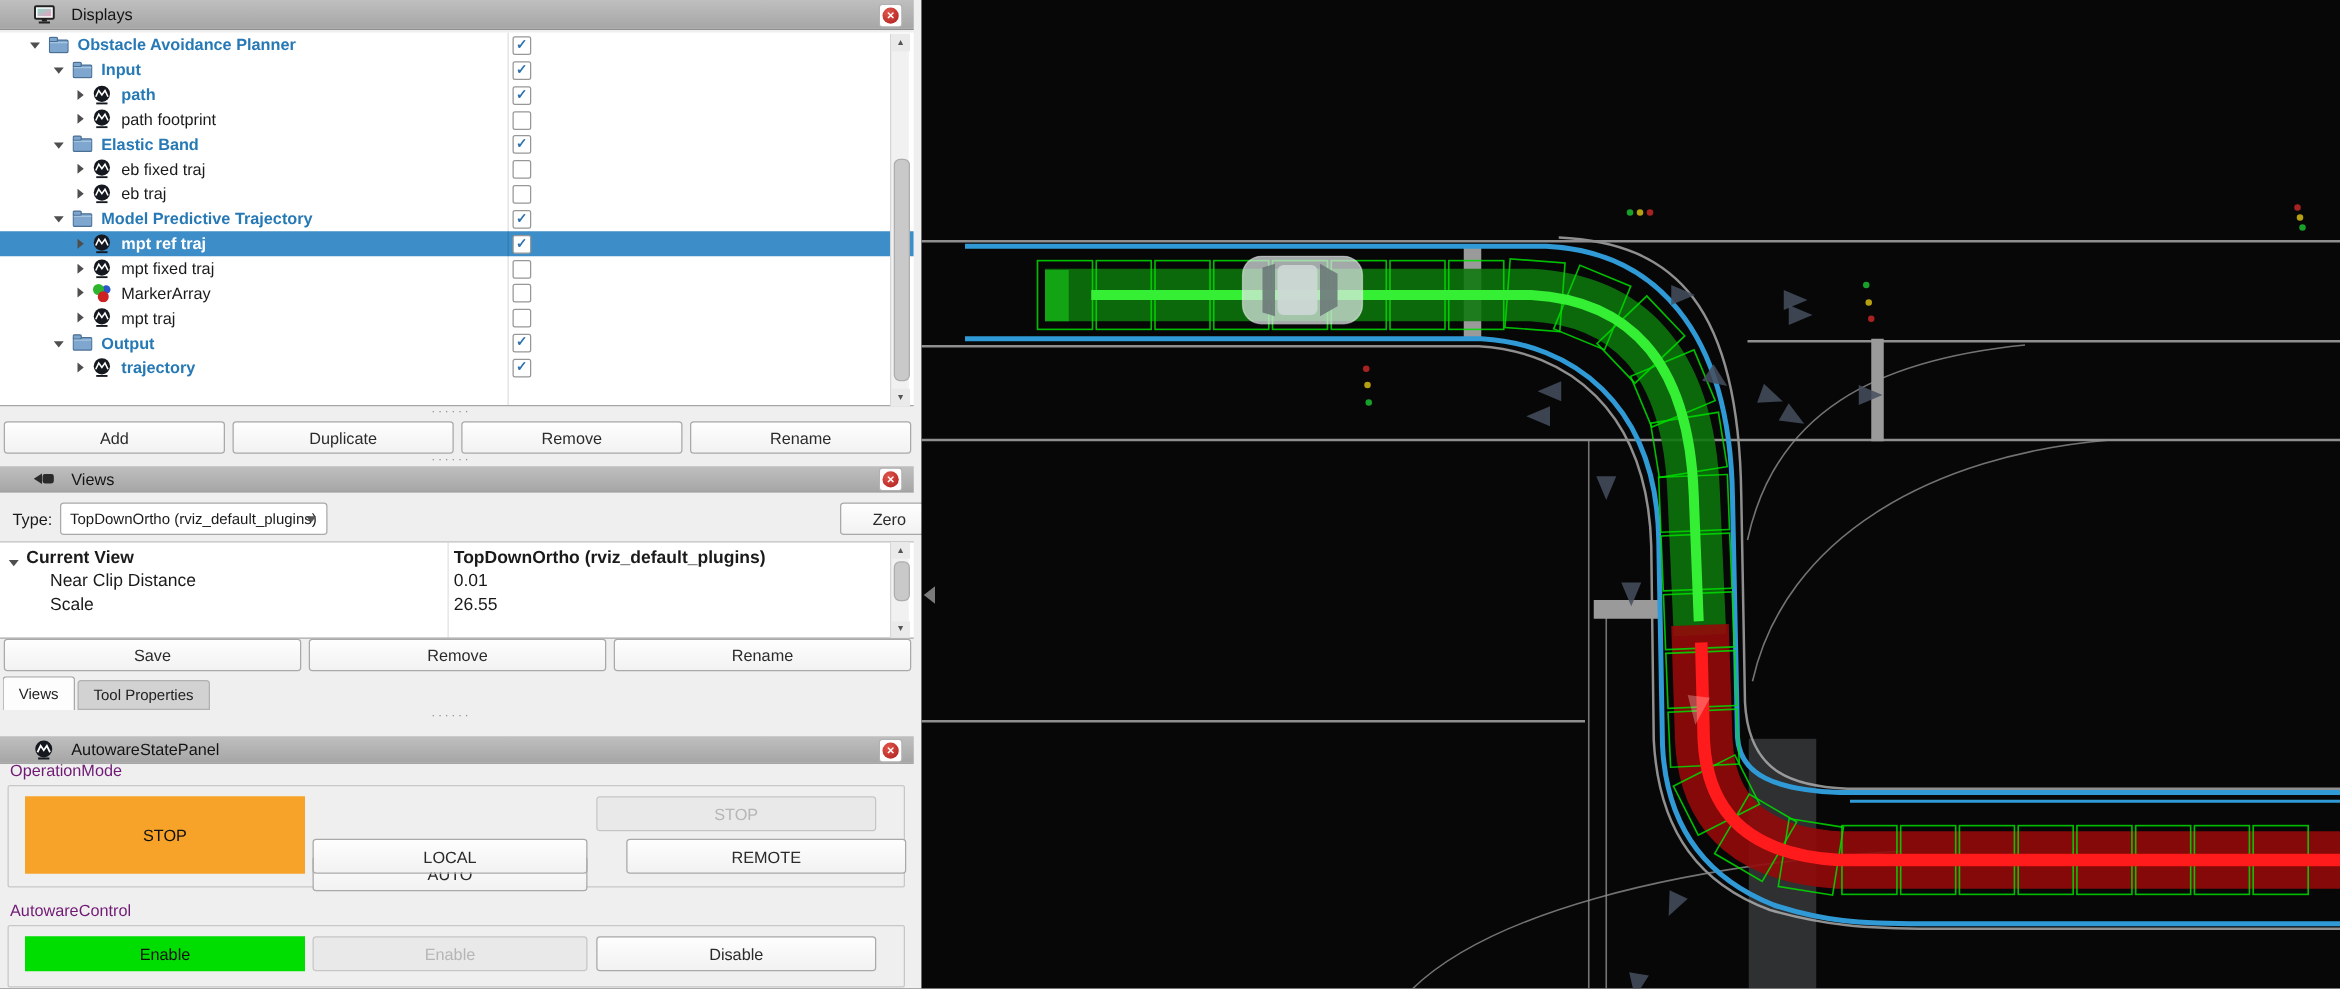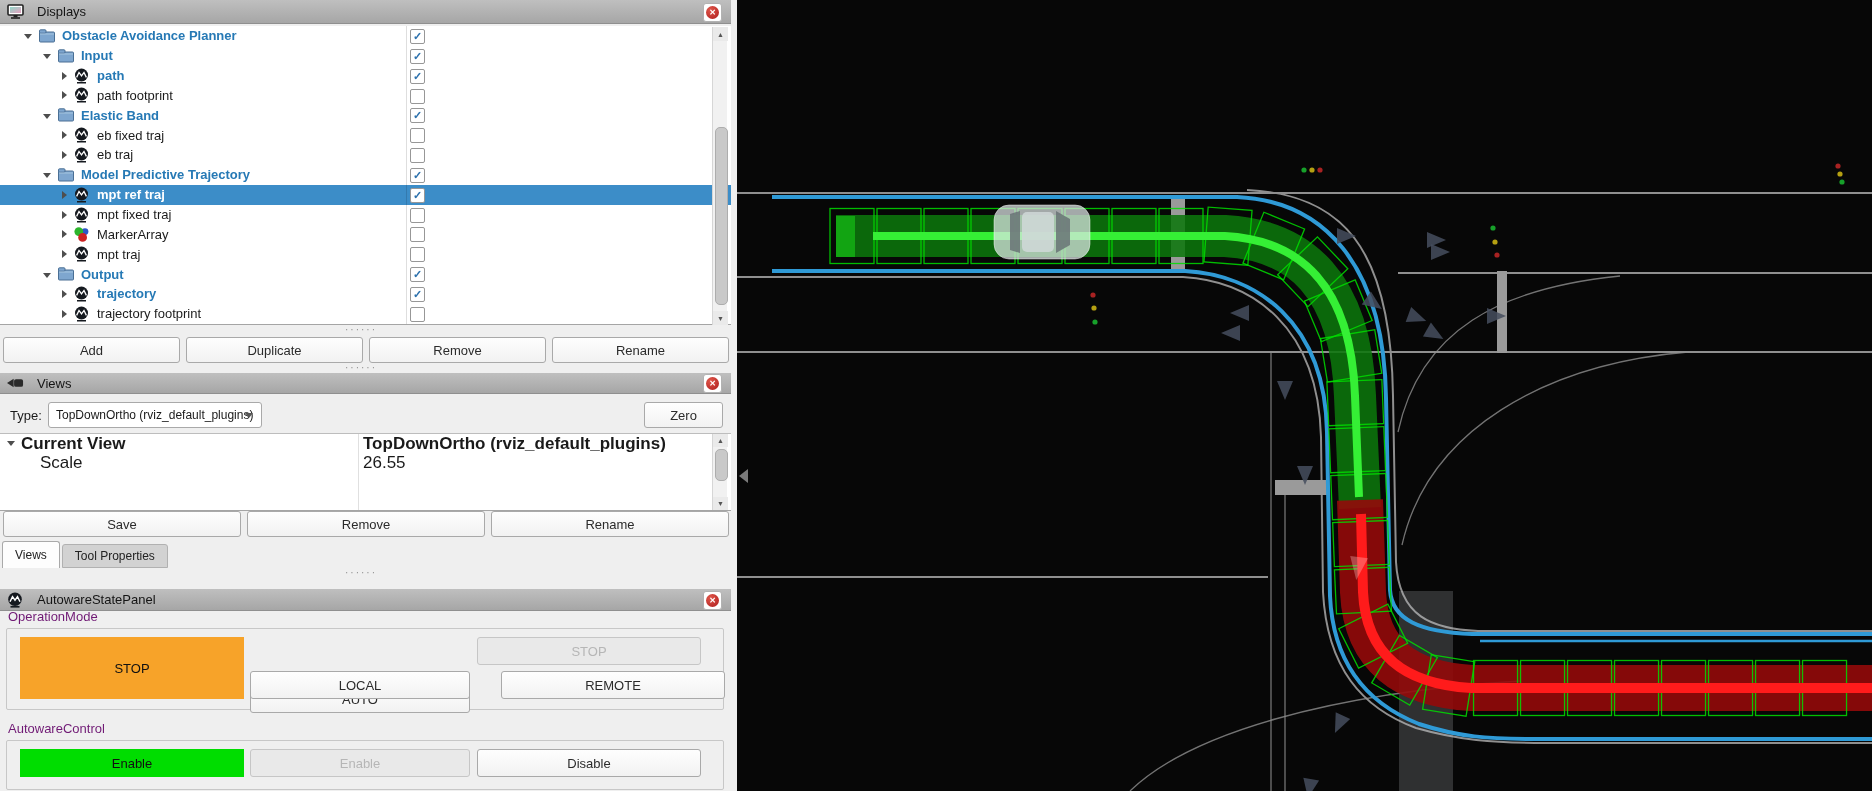--- a/index.html
+++ b/index.html
@@ -2,21 +2,21 @@
 <html style="--panelbg: #efefef; --tb1: #bfbfbf; --tb2: #a6a6a6; --blue: #2679b5; --sel: #3c8dc8; --orange: #f7a329; --green: #00dd00; --lane: #2f9ad6; --road: #8f8f8f; --vbg: #070707; --gband: rgba(12,118,12,0.88); --gline: #35ef35; --rband: rgba(148,10,10,0.9); --rline: #ff1b1b; --wire: #00dd00;"><head>
 <meta charset="utf-8">
 <style>
   html,body{margin:0;padding:0;background:#555;}
   #app{position:relative;width:1872px;height:791px;overflow:hidden;
        font-family:"Liberation Sans",sans-serif;background:var(--panelbg,#efefef);}
   
   .titlebar{position:absolute;left:0;width:731px;height:24px;
     background:linear-gradient(var(--tb1,#bfbfbf),var(--tb2,#a6a6a6));
     border-bottom:1px solid #8f8f8f;display:flex;align-items:center;gap:7px;
-    padding-left:0;box-sizing:border-box;font-size:13px;color:#141414;}
+    padding-left:20px;box-sizing:border-box;font-size:13px;color:#141414;}
   .closebtn{position:absolute;right:9px;top:3px;width:17px;height:17px;background:#fff;
     border:1px solid #b2b2b2;border-radius:3px;display:flex;align-items:center;justify-content:center;cursor:pointer;}
   .closebtn .cc{width:13px;height:13px;border-radius:50%;
     background:radial-gradient(circle at 35% 30%,#e0564a,#ad1d1d);
     color:#fff;font-size:8px;line-height:13px;text-align:center;font-weight:bold;}
   .btn{background:linear-gradient(#fefefe,#f2f2f2);border:1px solid #a9a9a9;border-radius:3px;
     font-size:13px;color:#2b2b2b;display:flex;align-items:center;justify-content:center;box-sizing:border-box;cursor:pointer;}
   .btn.disabled{background:#e9e9e9;color:#b6b6b6;border-color:#c6c6c6;}
   .btnrow{position:absolute;left:3px;width:726px;height:26px;display:flex;gap:6px;}
   .btnrow .btn{flex:1;}
@@ -41,24 +41,24 @@
   .sarr{position:absolute;left:0;width:15px;height:14px;background:#eaeaea;color:#555;font-size:7px;
     display:flex;align-items:center;justify-content:center;cursor:pointer;}
   .sarr.dn{bottom:0;}
   .sthumb{position:absolute;left:2px;width:11px;background:#c9c9c9;border:1px solid #adadad;border-radius:5px;cursor:pointer;}
   
   #type-label{position:absolute;left:10px;top:408px;font-size:13px;color:#1a1a1a;}
   #type-combo{position:absolute;left:48px;top:402px;width:214px;height:26px;background:#fff;border:1px solid #a9a9a9;
     border-radius:3px;display:flex;align-items:center;box-sizing:border-box;padding-left:7px;font-size:12px;color:#1a1a1a;cursor:pointer;}
   #type-combo .carrow{position:absolute;right:8px;width:0;height:0;border-top:5px solid #555;
     border-left:4px solid transparent;border-right:4px solid transparent;}
-  #zero-btn{position:absolute;left:644px;top:402px;width:79px;height:26px;}
+  #zero-btn{position:absolute;left:672px;top:402px;width:79px;height:26px;}
   #views-table{position:absolute;left:0;top:433px;width:731px;height:78px;background:#fff;
     border-top:1px solid #bdbdbd;border-bottom:1px solid #a5a5a5;box-sizing:border-box;overflow:hidden;}
-  .prow{height:19px;position:relative;font-size:17px;color:#1a1a1a;display:flex;align-items:center;}
+  .prow{height:19px;position:relative;font-size:14px;color:#1a1a1a;display:flex;align-items:flex-end;}
   .prow .pexp{position:absolute;left:7px;width:0;height:0;border-top:5px solid #4e4e4e;
     border-left:4px solid transparent;border-right:4px solid transparent;}
   .pname{padding-left:21px;}
   .pval{position:absolute;left:363px;}
   .prow.hdr .pname,.prow.hdr .pval{font-weight:bold;}
   .pcoldiv{position:absolute;left:358px;top:0;bottom:0;width:1px;background:rgba(0,0,0,0.12);}
   
   #tabs{position:absolute;left:2px;top:541px;height:27px;display:flex;align-items:flex-end;}
   .tab{font-size:12px;color:#222;padding:0 12px;display:flex;align-items:center;cursor:pointer;box-sizing:border-box;}
   .tab.active{background:#fdfdfd;border:1px solid #a9a9a9;border-bottom:none;height:27px;border-radius:3px 3px 0 0;z-index:2;}
@@ -281,32 +281,20 @@
           <span class="ticon">
             <svg width="15" height="16" viewBox="0 0 15 16">
               <circle cx="7.5" cy="7" r="6.5" fill="#15191f"></circle>
               <path d="M2.6 9.4 L5 4.4 L7.5 7.9 L10 4.4 L12.4 9.4" stroke="#fff" stroke-width="1.3" fill="none"></path>
               <rect x="3" y="14" width="9" height="1.5" fill="#15191f"></rect>
             </svg>
           </span>
           <span class="tlabel en">trajectory</span>
           <span class="cbox">✓</span>
         </div>
-        <div class="trow">
-          <span class="exp closed" style="margin-left: 62px;"></span>
-          <span class="ticon">
-            <svg width="15" height="16" viewBox="0 0 15 16">
-              <circle cx="7.5" cy="7" r="6.5" fill="#15191f"></circle>
-              <path d="M2.6 9.4 L5 4.4 L7.5 7.9 L10 4.4 L12.4 9.4" stroke="#fff" stroke-width="1.3" fill="none"></path>
-              <rect x="3" y="14" width="9" height="1.5" fill="#15191f"></rect>
-            </svg>
-          </span>
-          <span class="tlabel dis">trajectory footprint</span>
-          <span class="cbox"></span>
-        </div>
       </div>
   </div>
   <div class="sbar" style="left:712px;top:27px;height:298px;">
     <div class="sarr">▲</div>
     <div class="sthumb" style="top:100px;height:176px;"></div>
     <div class="sarr dn">▼</div>
   </div>
 
   <div class="dots" style="top:327px;">······</div>
   <div id="displays-buttons" class="btnrow" style="top:337px;">
@@ -337,20 +325,24 @@
   </div>
   <div id="zero-btn" class="btn absbtn">Zero</div>
 
   <div id="views-table">
     <div class="pcoldiv"></div>
     <div id="prop-rows">
         <div class="prow hdr">
           <span class="pexp"></span>
           <span class="pname">Current View</span>
           <span class="pval">TopDownOrtho (rviz_default_plugins)</span>
+        </div>
+        <div class="prow">
+          <span class="pname" style="padding-left: 40px;">Near Clip Distance</span>
+          <span class="pval">0.01</span>
         </div>
         <div class="prow">
           <span class="pname" style="padding-left: 40px;">Scale</span>
           <span class="pval">26.55</span>
         </div>
       </div>
   </div>
   <div class="sbar" style="left:712px;top:434px;height:76px;">
     <div class="sarr" style="height:13px;">▲</div>
     <div class="sthumb" style="top:15px;height:30px;"></div>

